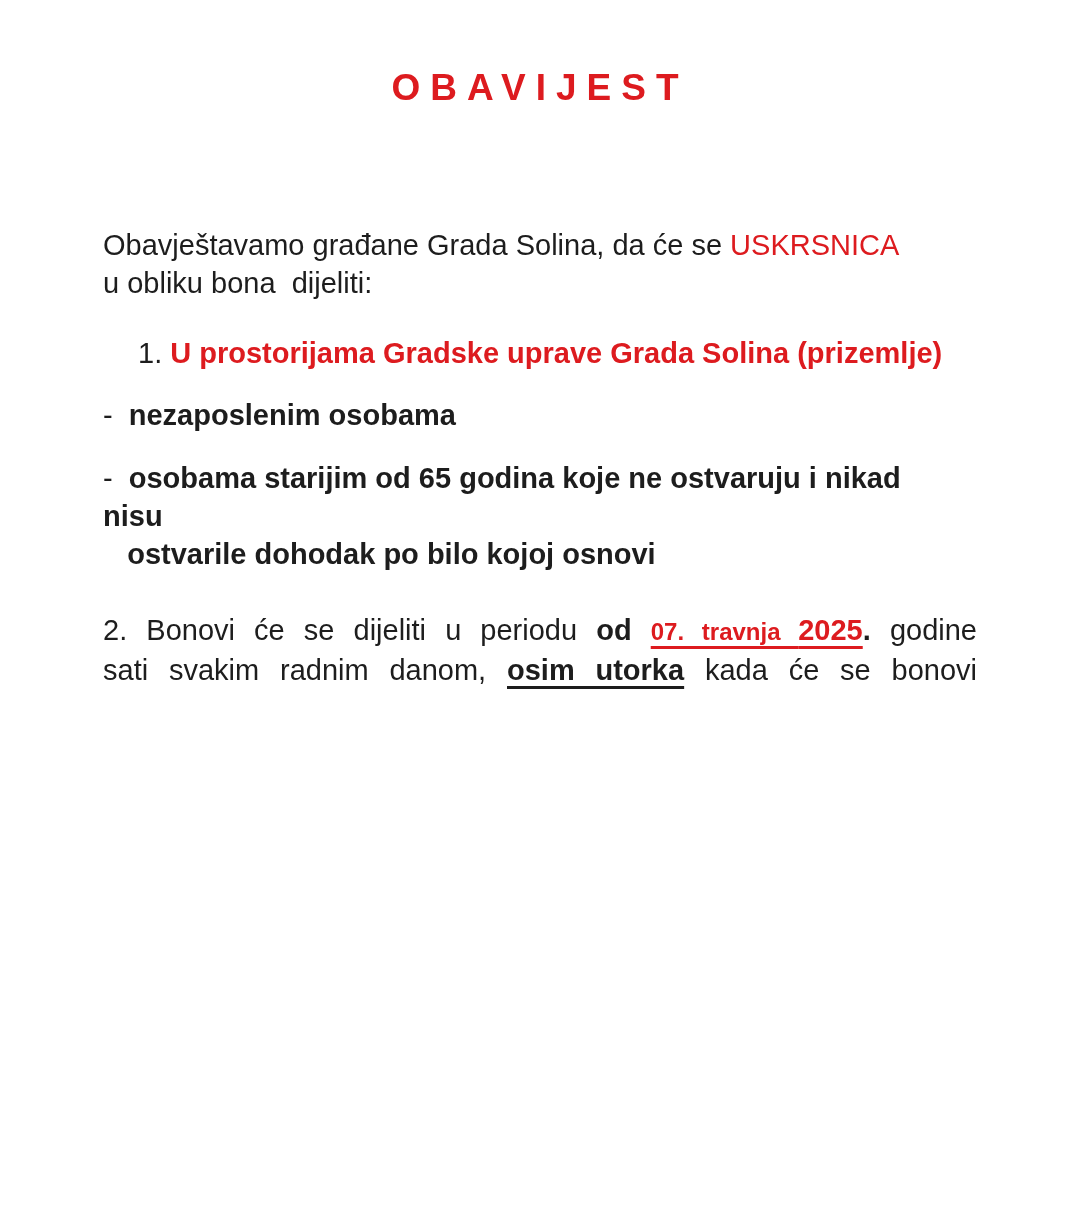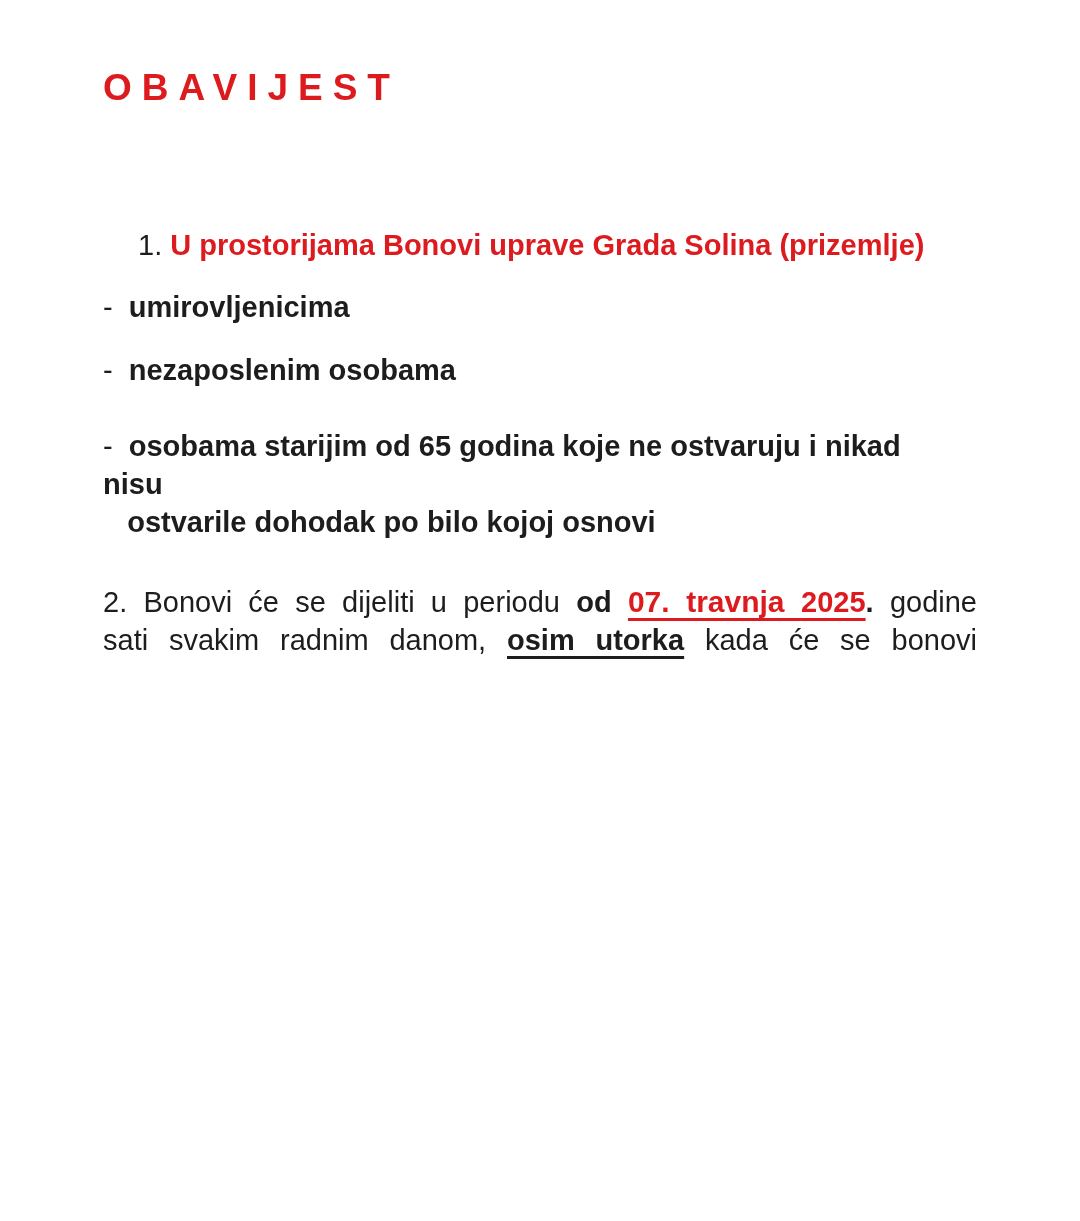--- a/index.html
+++ b/index.html
@@ -9,20 +9,21 @@
     width: 1080px; height: 1221px;
     background: var(--paper);
     color: var(--ink);
     font-family: "Liberation Sans", sans-serif;
     padding: 66px 103px 0 103px;
     overflow: hidden;
     margin: 0 auto;
   }
   .title {
     margin: 0 0 116px 0;
+    text-align: center;
     color: var(--red);
     font-size: 37px;
     font-weight: 700;
     letter-spacing: 10px;
     line-height: 44px;
   }
   .rich {
     margin: 0;
     font-size: 29px;
     line-height: 38px;
@@ -38,34 +39,35 @@
   .schedule .line { white-space: normal; }
   .schedule .just { text-align: justify; text-align-last: justify; }
   
   .st-red { color: var(--red); }
   .st-bold { font-weight: 700; }
   .st-underline {
     text-decoration-line: underline;
     text-decoration-thickness: 3px;
     text-underline-offset: 6px;
   }
-  .st-small { font-size: 30px; }
+  .st-small { font-size: 24px; }
 </style>
 </head>
 <body>
 
 <div class="page">
 
   <h1 class="title">OBAVIJEST</h1>
 
+  <p class="rich intro"><span>Obavještavamo građane Grada Solina, da će se </span><span class="st-red">USKRSNICA</span><span>
+u obliku bona  dijeliti:</span></p>
 
-  <p class="rich location"><span>1. </span><span class="st-red st-bold">U prostorijama Bonovi uprave Grada Solina (prizemlje)</span></p>
+  <p class="rich location"><span>1. </span><span class="st-red st-bold">U prostorijama Gradske uprave Grada Solina (prizemlje)</span></p>
 
   <div class="bullets">
-    <p class="rich bullet"><span>-  </span><span class="st-bold">umirovljenicima</span></p>
     <p class="rich bullet"><span>-  </span><span class="st-bold">nezaposlenim osobama</span></p>
     <p class="rich bullet"><span>-  </span><span class="st-bold">osobama starijim od 65 godina koje ne ostvaruju i nikad
 nisu
    ostvarile dohodak po bilo kojoj osnovi</span></p>
   </div>
 
   <div class="schedule">
     <div class="rich line just"><span>2. Bonovi će se dijeliti u periodu </span><span class="st-bold">od </span><span class="st-red st-bold st-underline st-small">07. travnja </span><span class="st-red st-bold st-underline">2025</span><span class="st-bold">. </span><span>godine</span></div>
     <div class="rich line just"><span>sati svakim radnim danom, </span><span class="st-bold st-underline">osim utorka</span><span> kada će se bonovi</span></div>
   </div>

